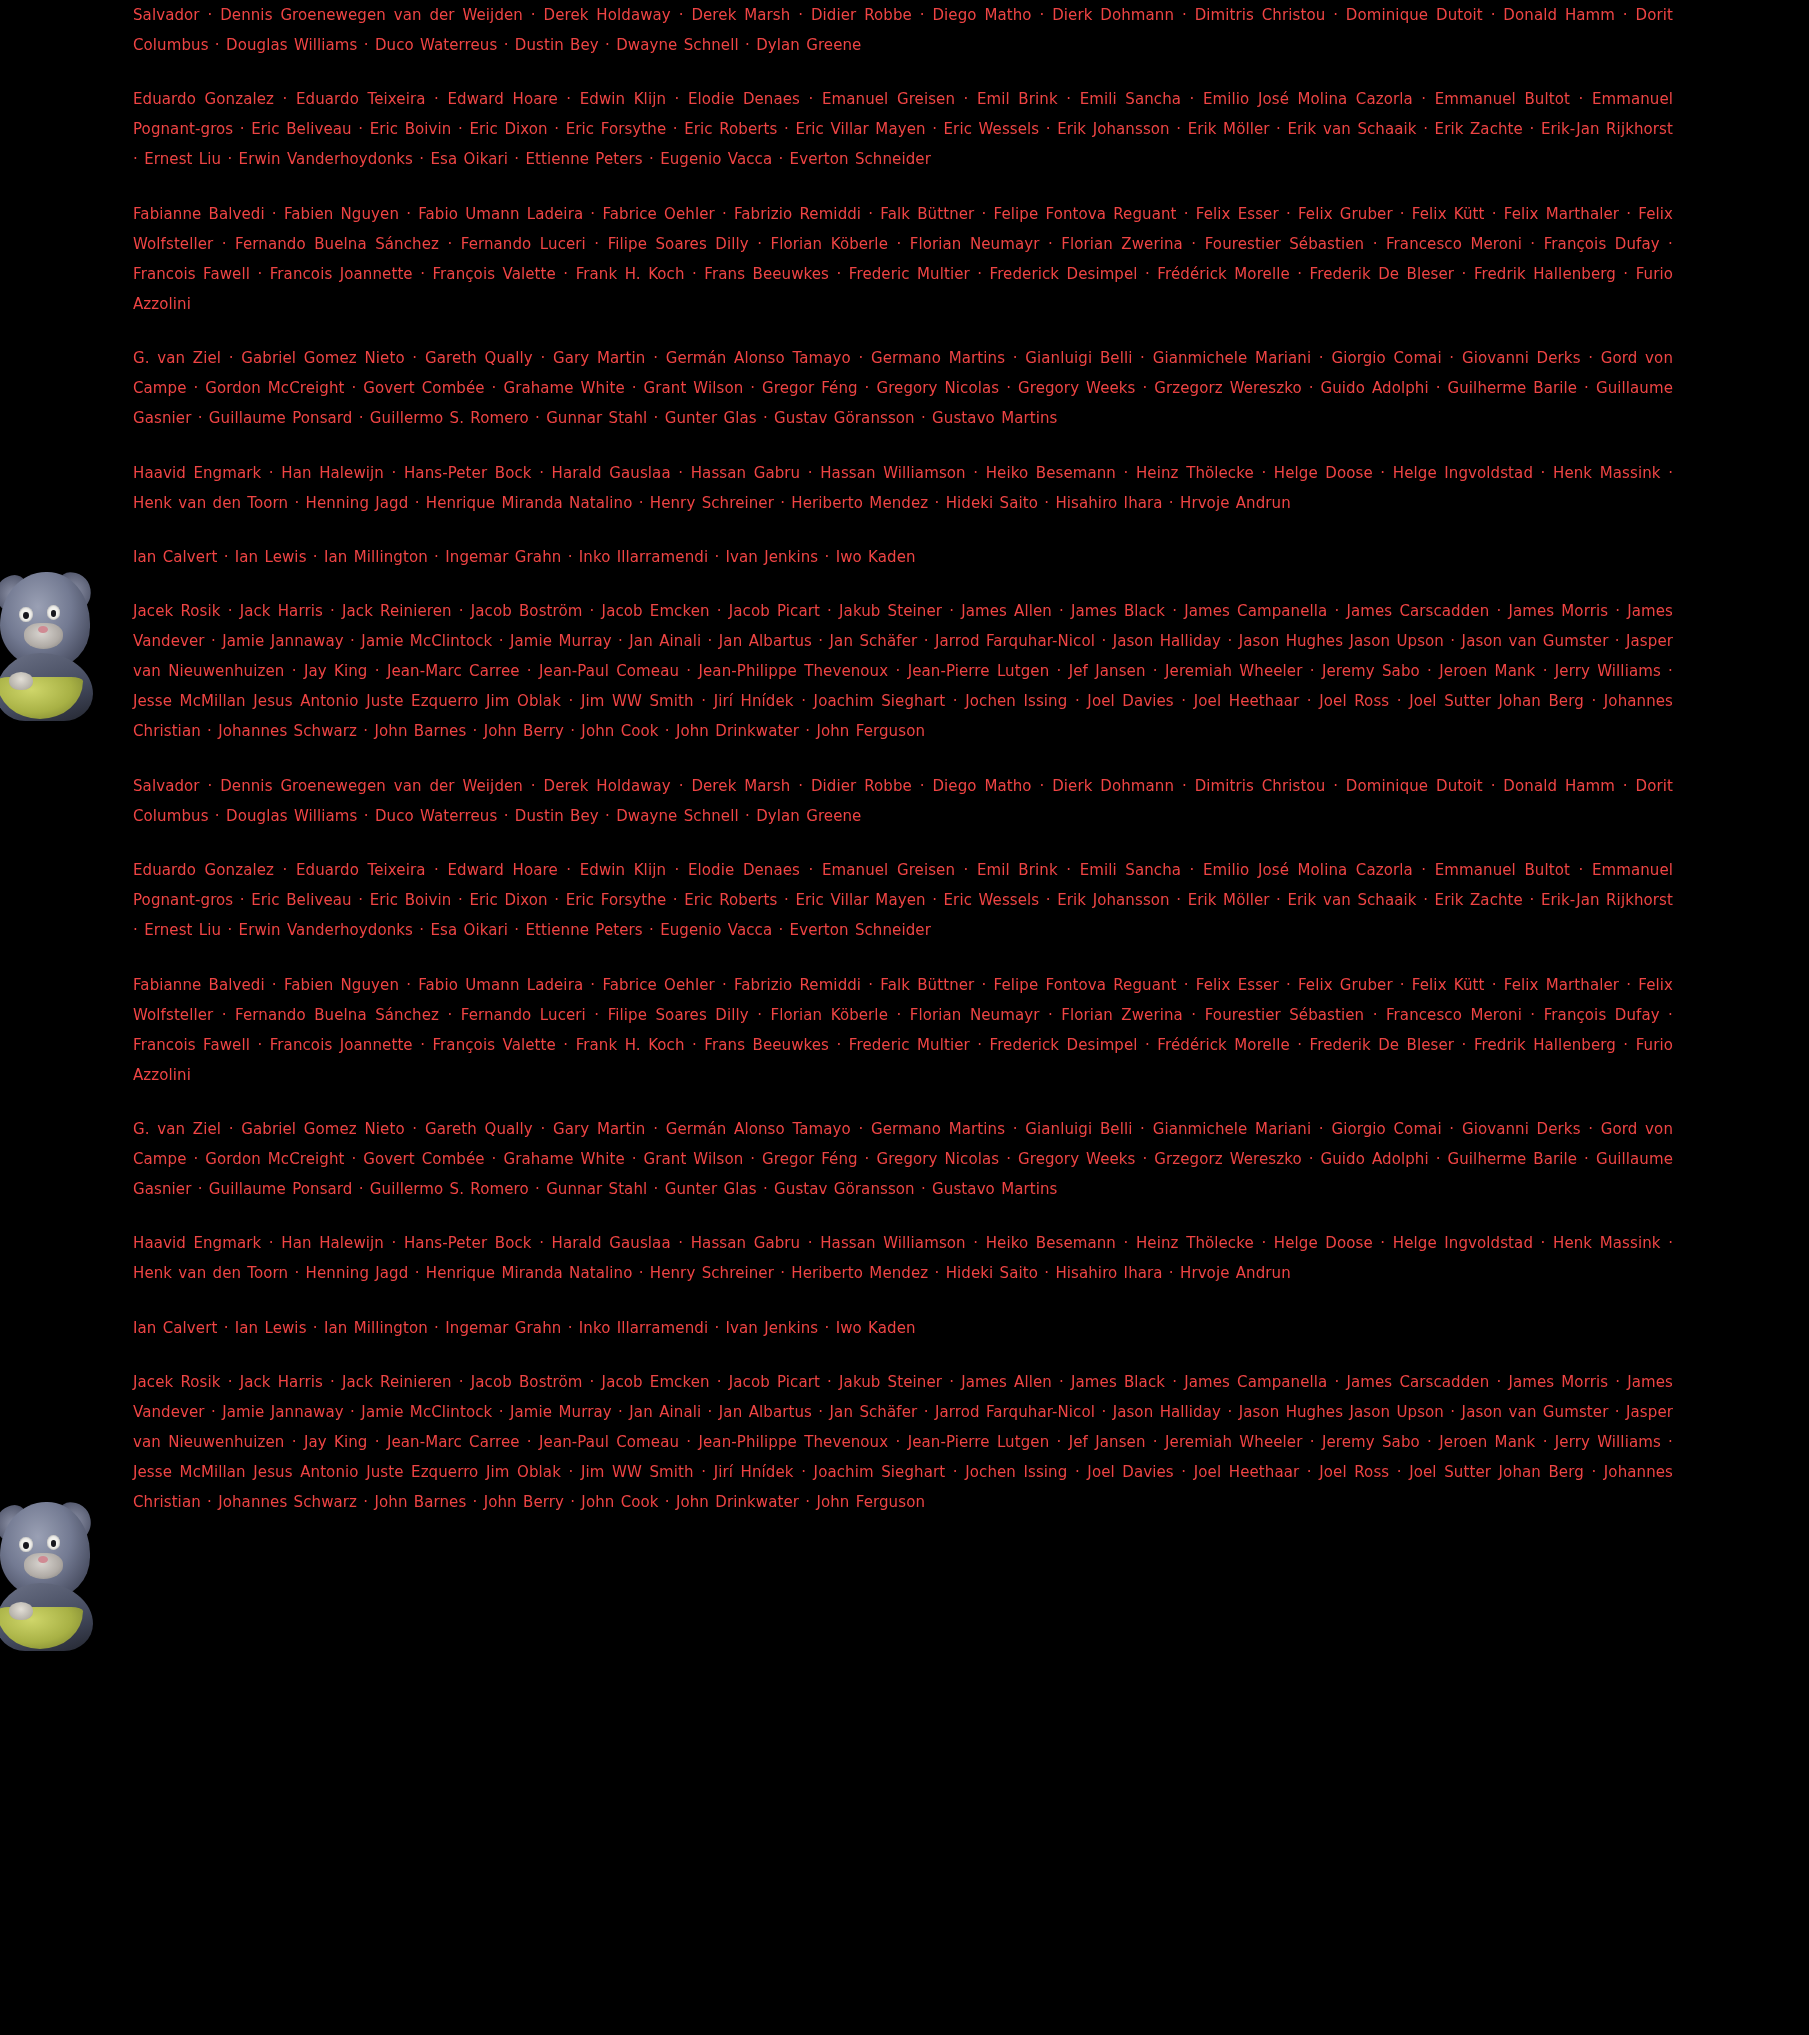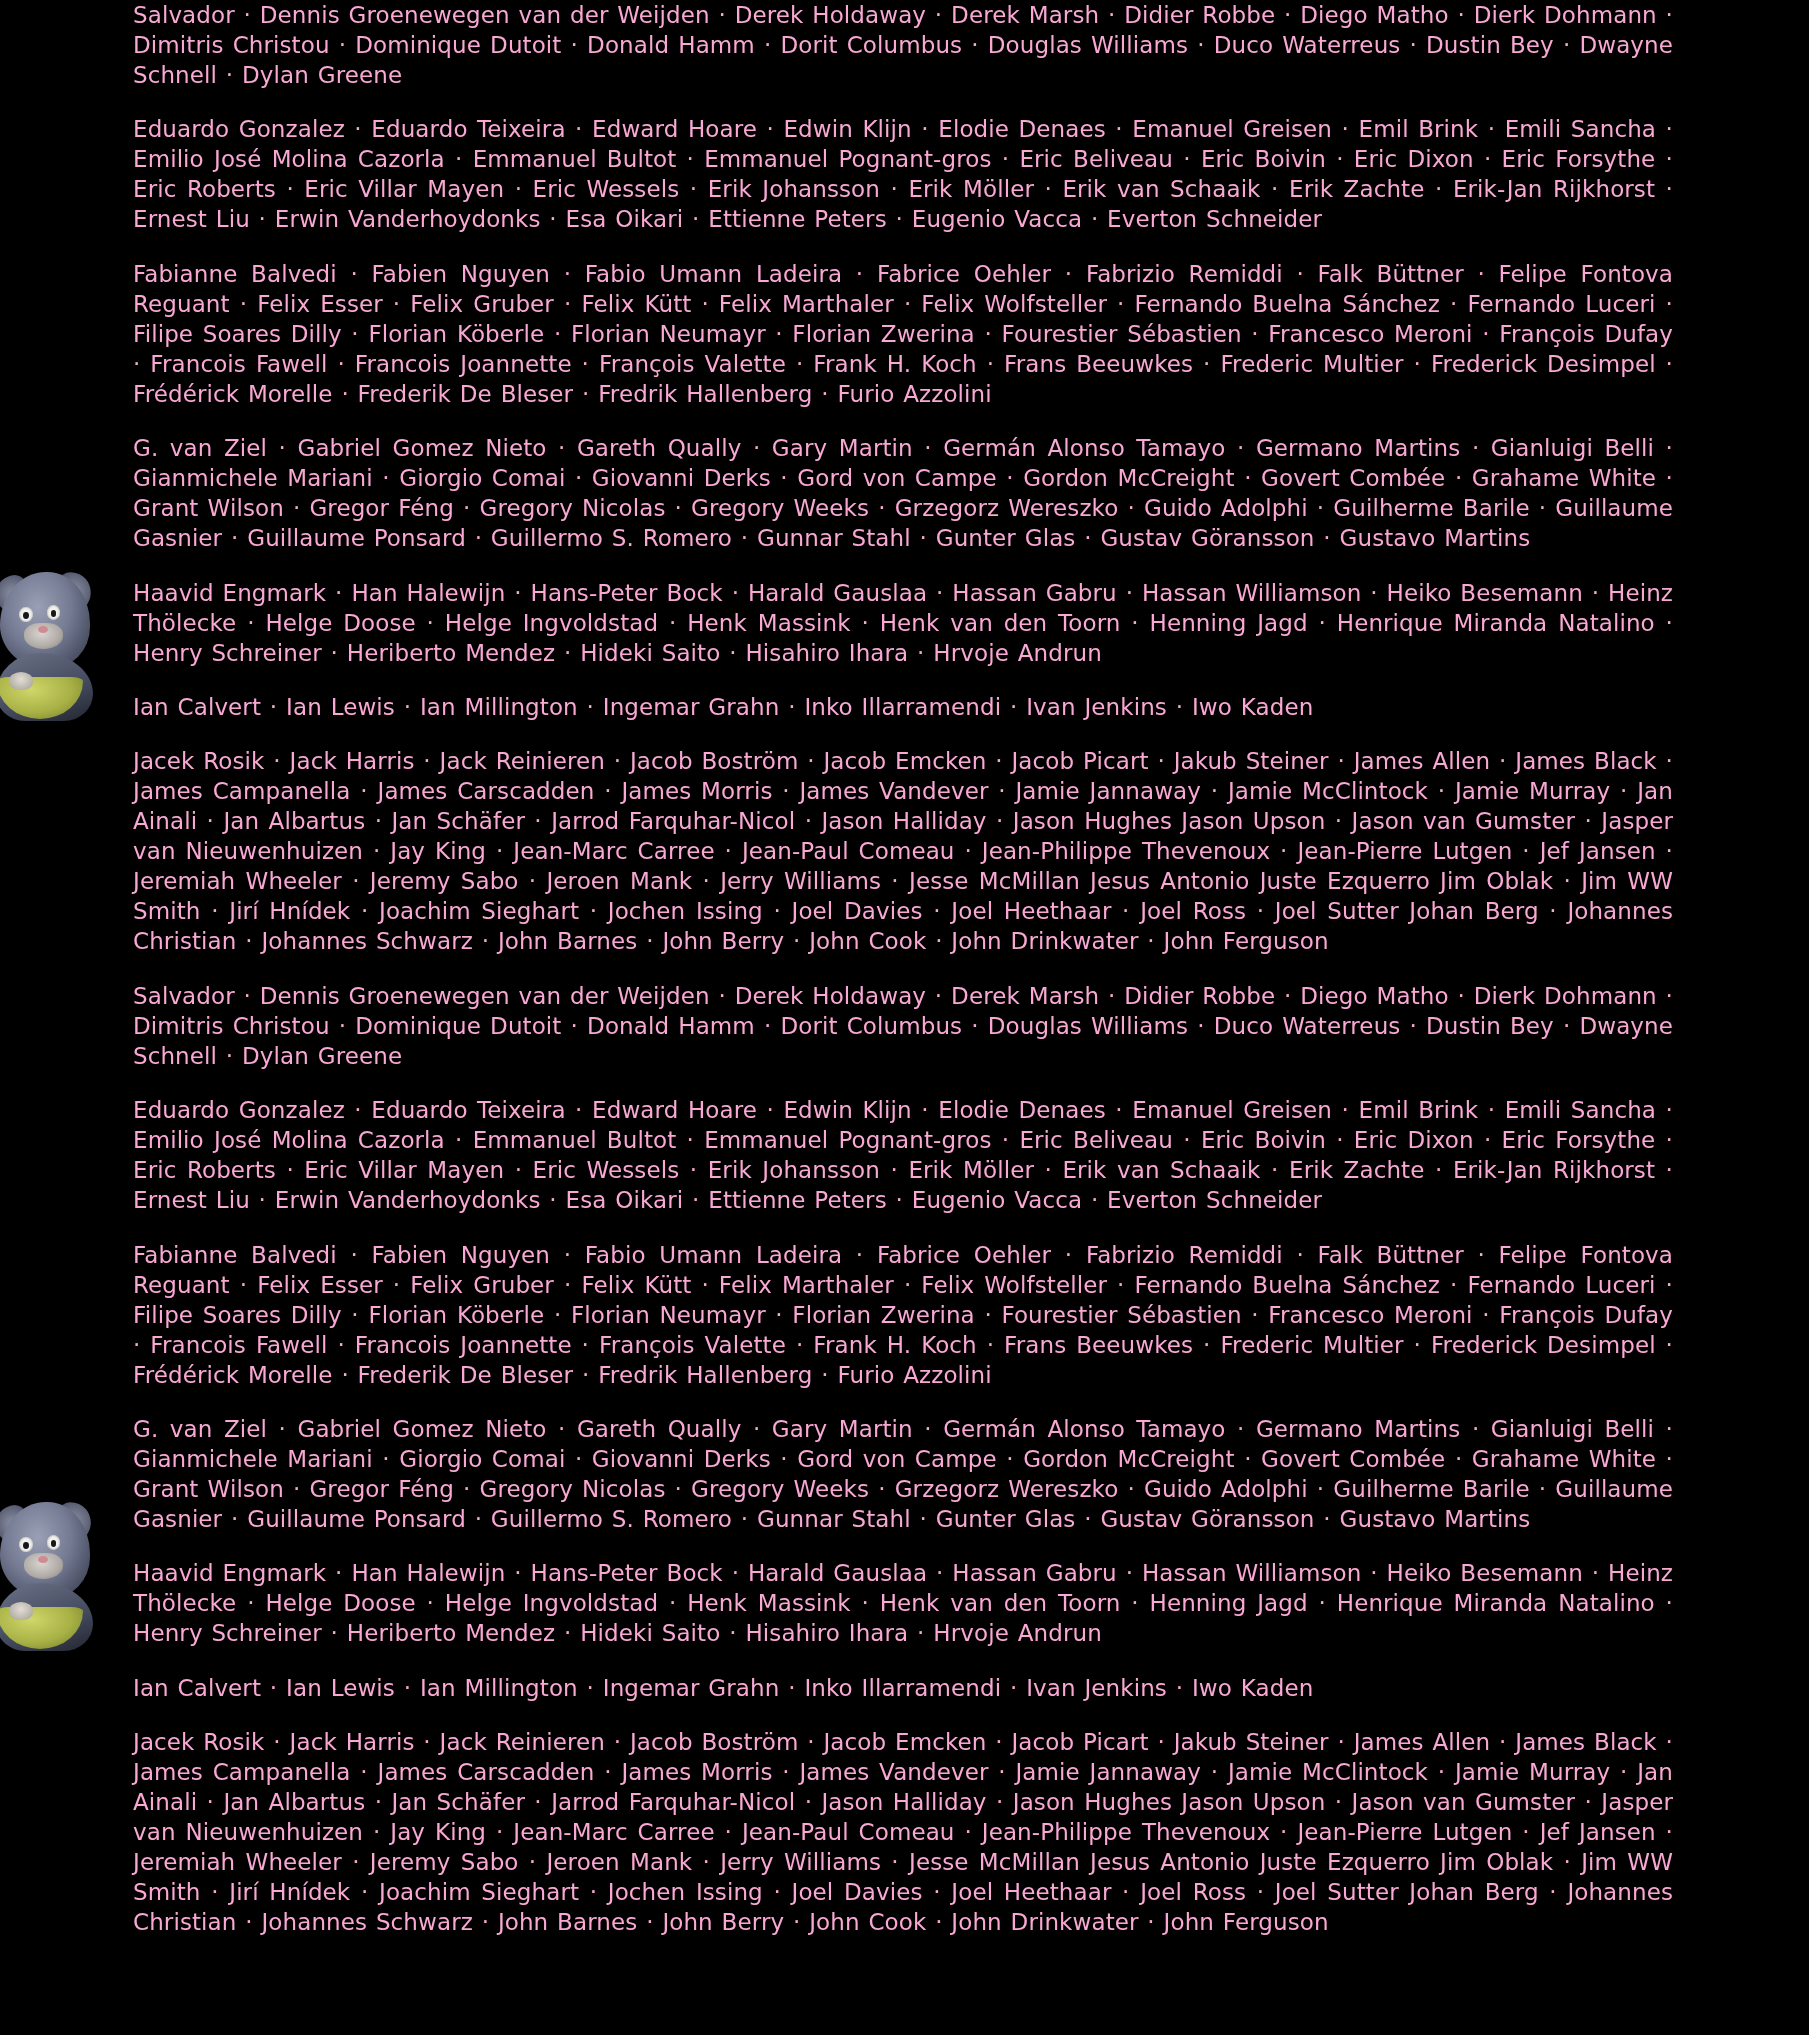--- a/index.html
+++ b/index.html
@@ -21,26 +21,26 @@
   }
   .credits-column {
     position: absolute;
     left: 133px;
     top: 0;
     width: 1540px;
   }
   .credit-block {
     text-align: justify;
     text-align-last: left;
-    font-size: 23px;
+    font-size: 15px;
     line-height: 30px;
     letter-spacing: 0.1px;
     word-spacing: 1.4px;
     margin: 0 0 24.4px 0;
-    color: #f9a8d4;
+    color: #ef4444;
   }
   .credit-block:last-child {
     margin-bottom: 0;
   }
   
   .mascot {
     position: absolute;
     left: -4.5px;
     width: 104px;
     height: 149px;

